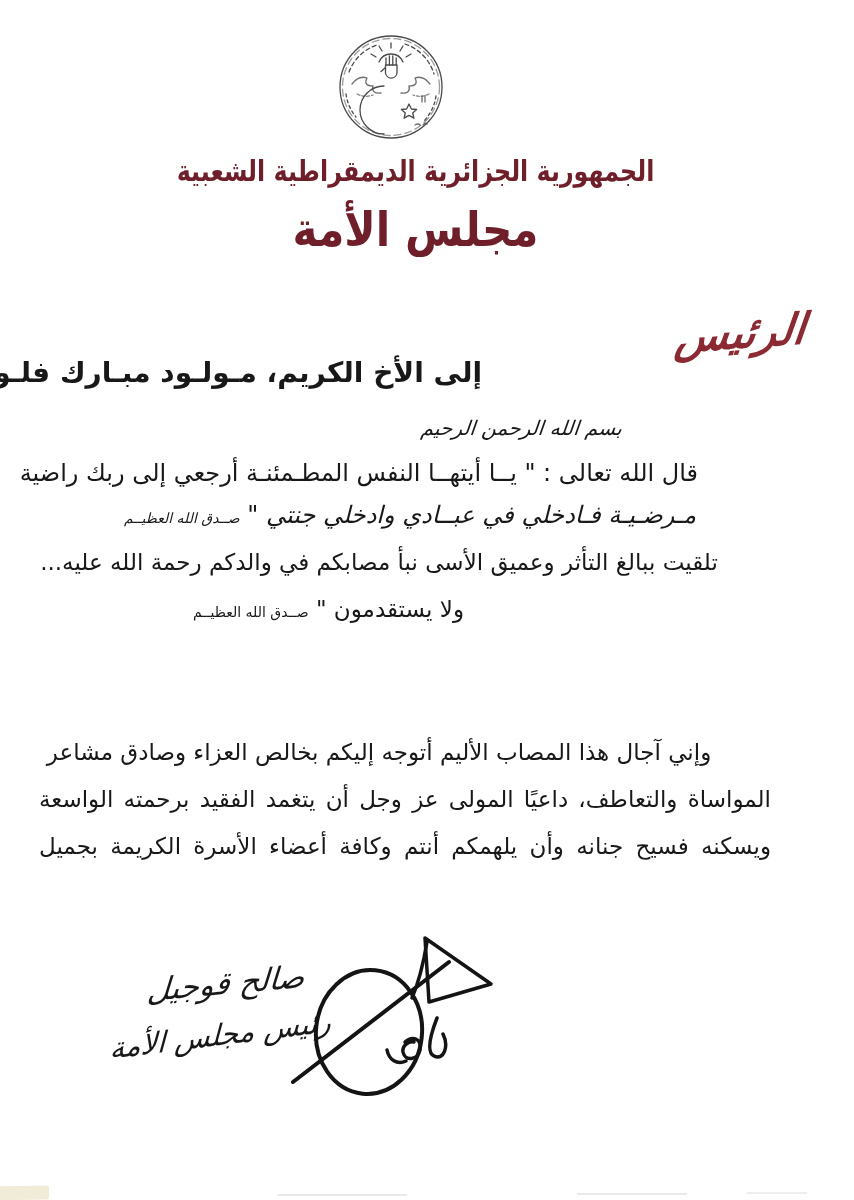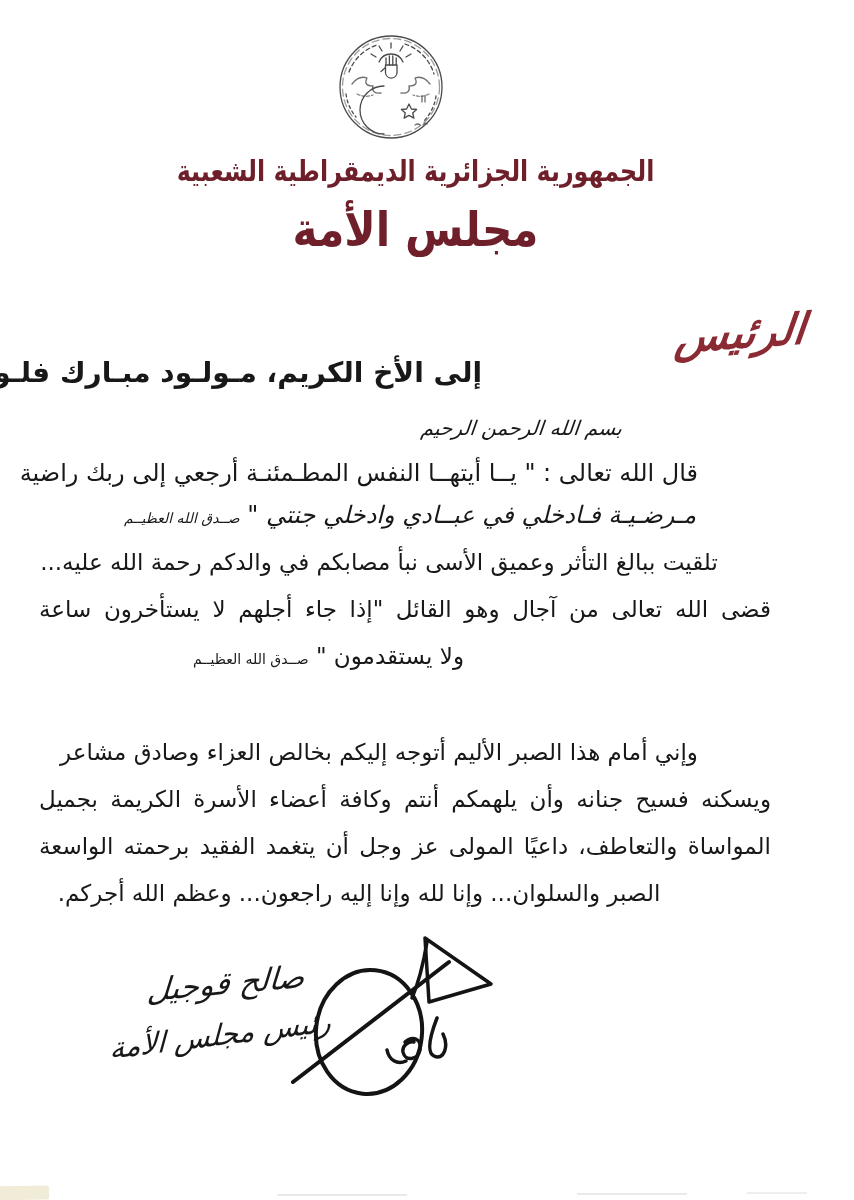--- a/index.html
+++ b/index.html
@@ -94,32 +94,30 @@
   <div class="abs basmala nowrap">بسم الله الرحمن الرحيم</div>
 
   <div class="abs verse1 nowrap">قال الله تعالى :  " يــا أيتهــا النفس المطـمئنـة أرجعي إلى ربك راضية</div>
   <div class="abs verse2 nowrap">
     <span>مـرضـيـة فـادخلي في عبــادي وادخلي جنتي "</span>
     <span class="tasdiq">صــدق الله العظيــم</span>
   </div>
 
   <div class="abs para p1">
     <div class="bline indent">تلقيت ببالغ التأثر وعميق الأسى نبأ مصابكم في والدكم رحمة الله عليه...</div>
-    <div class="bline just">قضى الله تعالى من آجال وهو القائل "إذا جاء أجلهم لا يستأخرون ساعة</div>
     <div class="bline end1">
       <span>ولا يستقدمون "</span>
       <span class="tasdiq">صــدق الله العظيــم</span>
     </div>
   </div>
 
   <div class="abs para p2">
-    <div class="bline indent">وإني أمام هذا الصبر الأليم أتوجه إليكم بخالص العزاء وصادق مشاعر</div>
+    <div class="bline indent">وإني آجال هذا المصاب الأليم أتوجه إليكم بخالص العزاء وصادق مشاعر</div>
+    <div class="bline just">المواساة والتعاطف، داعيًا المولى عز وجل أن يتغمد الفقيد برحمته الواسعة</div>
     <div class="bline just">ويسكنه فسيح جنانه وأن يلهمكم أنتم وكافة أعضاء الأسرة الكريمة بجميل</div>
-    <div class="bline just">المواساة والتعاطف، داعيًا المولى عز وجل أن يتغمد الفقيد برحمته الواسعة</div>
-    <div class="bline end2">الصبر والسلوان... وإنا لله وإنا إليه راجعون... وعظم الله أجركم.</div>
   </div>
 
   <div class="abs sig-name nowrap">صالح قوجيل</div>
   <div class="abs sig-title nowrap">رئيس مجلس الأمة</div>
 
   <svg class="abs sig-mark" viewBox="0 0 230 192" fill="none" stroke="#141414" stroke-width="4" stroke-linecap="round" stroke-linejoin="round">
     <ellipse cx="92" cy="110" rx="53" ry="62" transform="rotate(6 92 110)"></ellipse>
     <path d="M 16 160 L 172 40"></path>
     <path d="M 148 16 L 214 62 L 152 80 Z" stroke-width="3.5"></path>
     <path d="M 150 20 C 146 44 141 62 135 76" stroke-width="3.5"></path>

